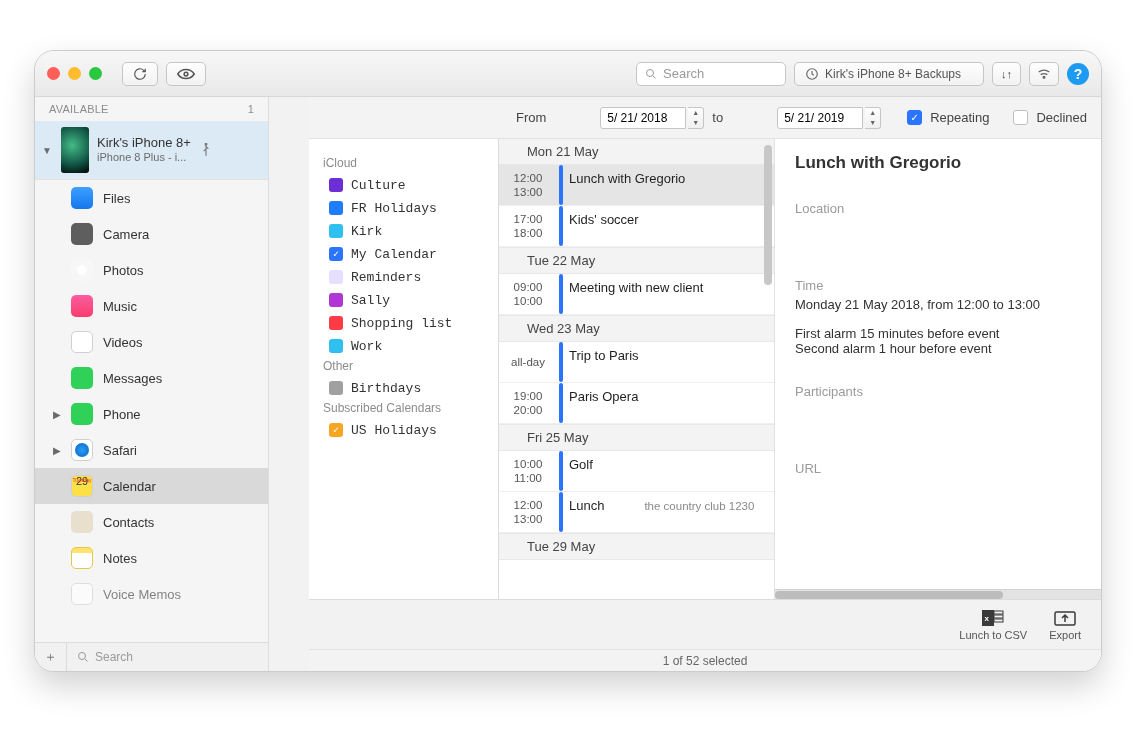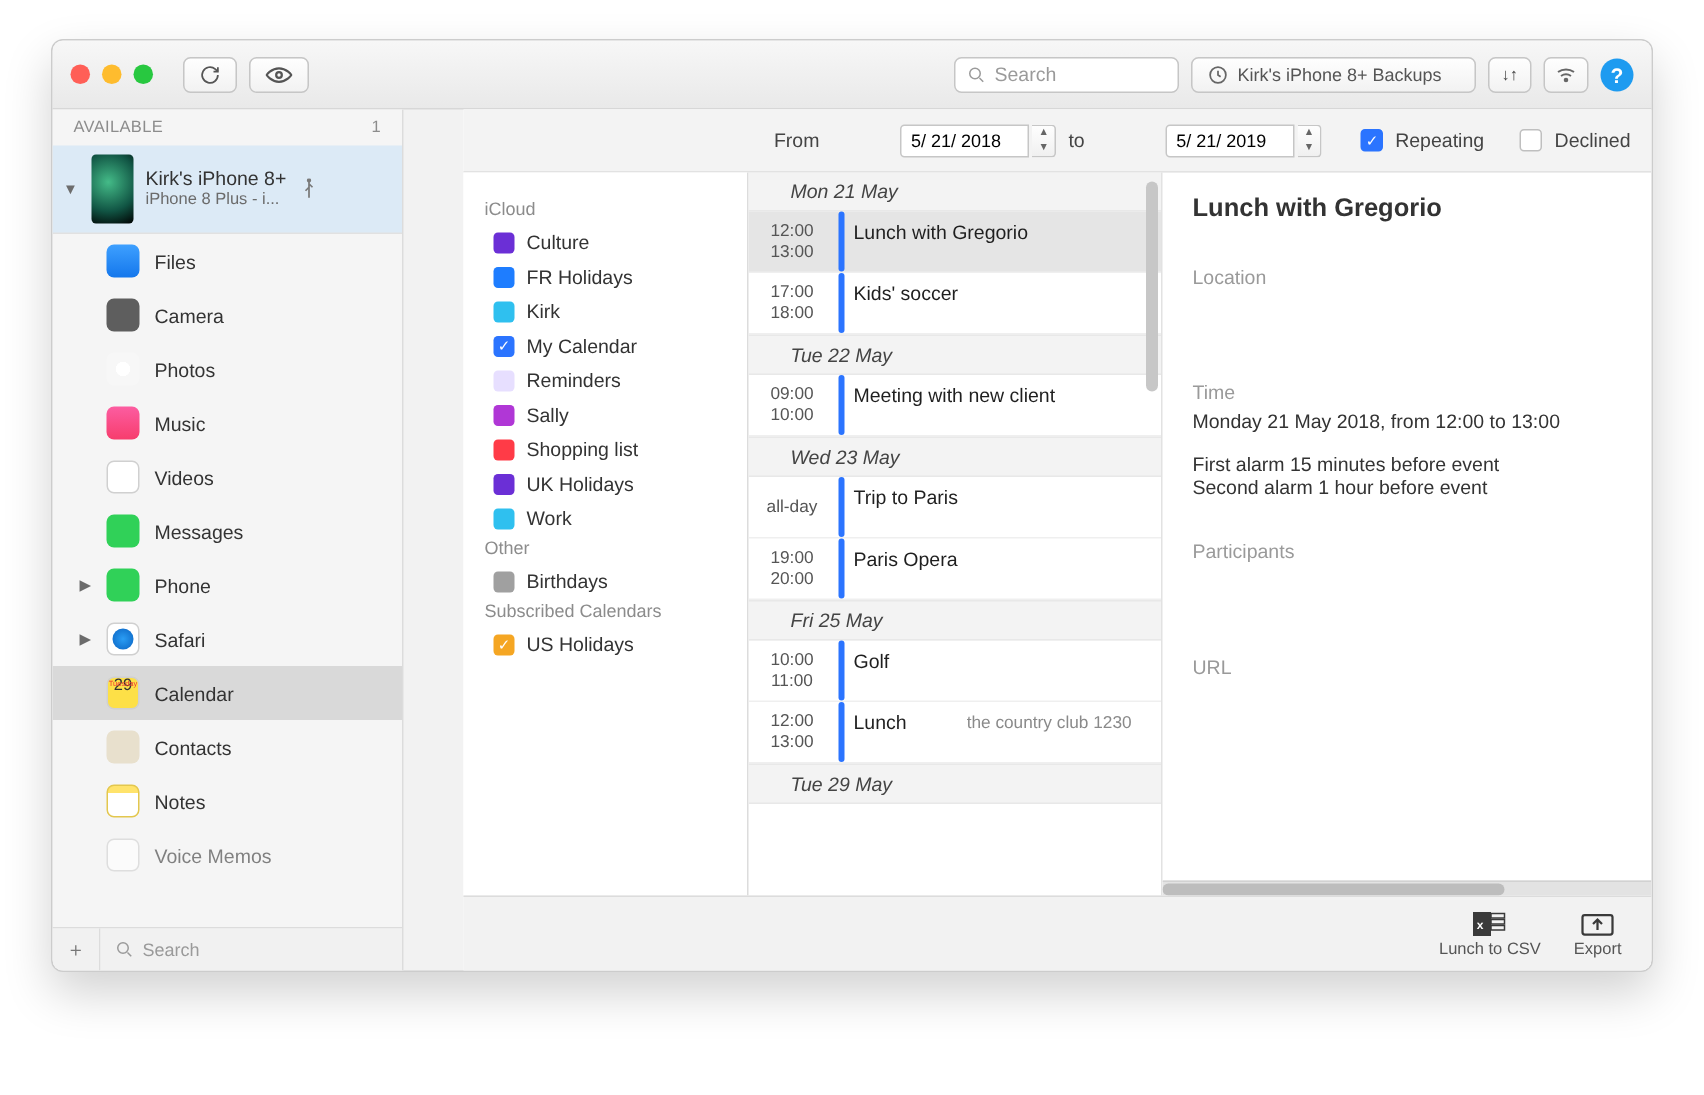--- a/index.html
+++ b/index.html
@@ -1,18 +1,18 @@
 <!DOCTYPE html>
 <html><head>
 <meta charset="utf-8">
 <style>
   * { box-sizing: border-box; margin: 0; padding: 0; }
   body { font-family: -apple-system, "Helvetica Neue", Arial, sans-serif; font-size: 13px; color: #333; background: #fff; }
   .window { width: 1136px; height: 730px; margin: 0; padding: 26px 34px; }
-  .frame { width: 1068px; height: 622px; border: 1px solid #ccc; border-radius: 8px; box-shadow: 0 14px 32px rgba(0,0,0,0.18); background: #f2f2f2; display: flex; flex-direction: column; overflow: hidden; }
+  .frame { width: 1068px; height: 622px; border: 1px solid #ccc; border-radius: 20px; box-shadow: 0 14px 32px rgba(0,0,0,0.18); background: #f2f2f2; display: flex; flex-direction: column; overflow: hidden; margin-top: 24px; }
   .titlebar { height: 46px; background: linear-gradient(#f7f7f7,#e9e9e9); border-bottom: 1px solid #d7d7d7; display: flex; align-items: center; padding: 0 12px; gap: 8px; }
   .traffic { display: flex; gap: 8px; margin-right: 12px; }
   .tl { width: 13px; height: 13px; border-radius: 50%; }
   .red { background:#ff5f57; } .yellow { background:#febc2e; } .green { background:#28c840; }
   .tbtn { height: 24px; border:1px solid #c6c6c6; border-radius: 5px; background: linear-gradient(#fefefe,#f2f2f2); display:flex; align-items:center; justify-content:center; padding:0 10px; font-size:12px; color:#555; cursor:default; }
   .tbtn svg { display:block; }
   .spacer { flex: 1; }
   .search-top { width: 150px; height: 24px; border:1px solid #c6c6c6; border-radius:5px; background:#fff; display:flex; align-items:center; gap:6px; padding:0 8px; color:#9a9a9a; }
   .backups-btn { width:190px; justify-content:flex-start; gap:6px; }
   .help { width:22px; height:22px; border-radius:50%; background:#1e9bf0; color:#fff; display:flex; align-items:center; justify-content:center; font-weight:700; font-size:14px; }
@@ -34,39 +34,39 @@
   .cat .arrow { position:absolute; left:18px; font-size:10px; color:#6b6b6b; }
   .cat.selected { background:#d9d9d9; }
   .cat .label { font-size:13px; color:#333; }
   .sidebar-bottom { display:flex; border-top:1px solid #dcdcdc; }
   .sb-add { width:32px; height:28px; display:flex; align-items:center; justify-content:center; color:#777; background:#f1f1f1; border-right:1px solid #dcdcdc; }
   .sb-search { flex:1; display:flex; align-items:center; gap:6px; padding:0 10px; color:#9a9a9a; background:#f1f1f1; font-size:12px; }
 
   
   .cal-list { width: 190px; border-right:1px solid #dcdcdc; background:#fff; overflow:auto; padding-top:16px; }
   .cal-section { padding:1px 14px 4px; font-size:12px; color:#8c8c8c; }
-  .cal-item { display:flex; align-items:flex-end; gap:8px; padding:4px 14px 4px 20px; font-size:13px; color:#333; cursor:default; }
+  .cal-item { display:flex; align-items:flex-start; gap:8px; padding:4px 14px 4px 20px; font-size:13px; color:#333; cursor:default;font-family:Liberation Mono, monospace; }
   .calbox { width:14px; height:14px; border-radius:3px; display:flex; align-items:center; justify-content:center; color:#fff; font-size:10px; }
 
   
   .right { flex:1; display:flex; flex-direction:column; background:#fff; min-width:0; }
   .filterbar { height:42px; border-bottom:1px solid #e2e2e2; background:#f3f3f3; display:flex; align-items:center; gap:8px; padding:0 14px; justify-content:flex-end; font-size:13px; color:#444; }
   .datebox { display:flex; align-items:center; gap:2px;padding-left:46px; }
   .datebox input { width: 86px; height:22px; border:1px solid #c6c6c6; background:#fff; border-radius:3px 0 0 3px; padding:0 6px; font-size:12px; }
   .stepper { width:16px; height:22px; border:1px solid #c6c6c6; border-left:none; border-radius:0 3px 3px 0; background:linear-gradient(#fefefe,#f0f0f0); display:flex; flex-direction:column; }
   .stepper span{flex:1;display:flex;align-items:center;justify-content:center;font-size:7px;color:#666;}
   .chk { width:15px; height:15px; border-radius:3px; border:1px solid #bfbfbf; display:inline-flex; align-items:center; justify-content:center; background:#fff; }
   .chk.checked { background:#2b74ff; border-color:#2b74ff; color:#fff; font-size:10px; }
 
   .split { flex:1; display:flex; min-height:0; }
 
   
   .events { width: 276px; border-right:1px solid #e2e2e2; overflow:auto; position:relative; }
   .events-scrollbar { position:absolute; right:2px; top:6px; width:8px; height:140px; background:#c7c7c7; border-radius:4px; }
-  .dayhead { background:#f3f3f3; border-top:1px solid #e8e8e8; border-bottom:1px solid #e8e8e8; padding:5px 12px 5px 28px; font-size:13px; color:#444;font-style:italic; }
+  .dayhead { background:#f3f3f3; border-top:1px solid #e8e8e8; border-bottom:1px solid #e8e8e8; padding:5px 12px 5px 28px; font-size:13px; color:#444; }
   .events > .dayhead:first-child { border-top:none; }
   .ev { display:flex; align-items:stretch; border-bottom:1px solid #efefef; }
   .ev.selected { background:#e5e5e5; }
   .ev .time { width:58px; min-height:40px; text-align:center; font-size:11.5px; color:#555; display:flex; flex-direction:column; justify-content:center; gap:2px; padding:6px 12px; }
   .ev .bar { width:4px; margin:0 6px 0 2px; border-radius:2px; }
   .ev .body { flex:1; padding:6px 6px 6px 0; }
   .ev .title { font-size:13px; color:#1f1f1f; }
   .ev .sub { font-size:11.5px; color:#8a8a8a; margin-top:2px; }
 
   
@@ -295,24 +295,20 @@
               </div>
               <div class="cal-item">
                 <span class="calbox" style="background: rgb(176, 55, 214);"></span>
                 <span>Sally</span>
               </div>
               <div class="cal-item">
                 <span class="calbox" style="background: rgb(255, 59, 71);"></span>
                 <span>Shopping list</span>
               </div>
               <div class="cal-item">
-                <span class="calbox" style="background: rgb(107, 47, 214);"></span>
-                <span>UK Holidays</span>
-              </div>
-              <div class="cal-item">
                 <span class="calbox" style="background: rgb(47, 192, 239);"></span>
                 <span>Work</span>
               </div>
               <div class="cal-section">Other</div>
               <div class="cal-item">
                 <span class="calbox" style="background: rgb(160, 160, 160);"></span>
                 <span>Birthdays</span>
               </div>
               <div class="cal-section">Subscribed Calendars</div>
               <div class="cal-item">
@@ -432,17 +428,20 @@
           <span>Lunch to CSV</span>
         </div>
         <div class="act">
           <svg class="icon" viewBox="0 0 24 18">
                 <rect x="2" y="3" width="20" height="13" rx="1.5" fill="none" stroke="#3a3a3a" stroke-width="1.5"></rect>
                 <path d="M12 13V6M9 9l3-3 3 3" fill="none" stroke="#3a3a3a" stroke-width="1.5"></path>
               </svg>
           <span>Export</span>
         </div>
       </div>
+      <div class="statusbar">
+        <span>1 of 52 selected</span>
+      </div>
     </div>
   </div>
 
 </div>
 </div>
 
 </body></html>

